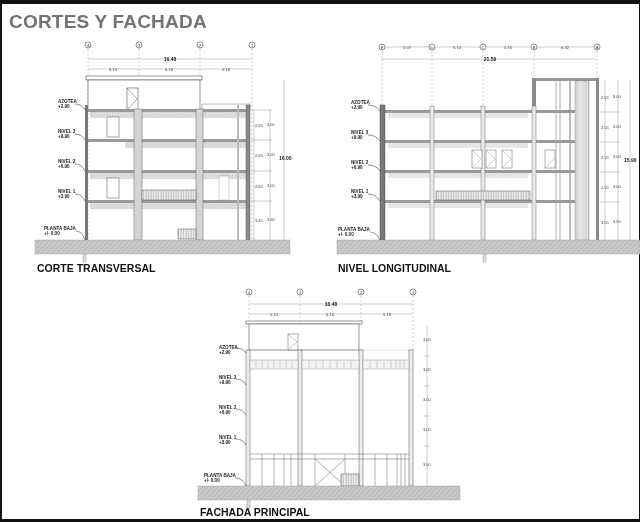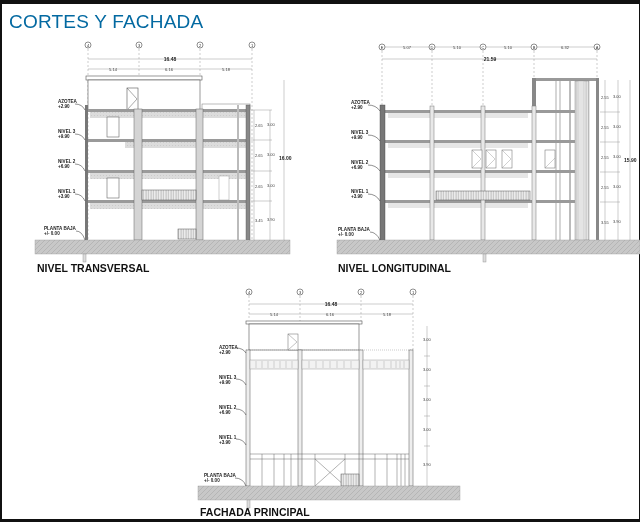--- a/index.html
+++ b/index.html
@@ -1,19 +1,19 @@
 <!DOCTYPE html>
 <html><head>
 <meta charset="utf-8">
 <style>
   html, body { margin: 0; padding: 0; background: #ffffff; }
   body { width: 640px; height: 522px; position: relative; overflow: hidden; font-family: "Liberation Sans", sans-serif; }
   .sheet { position: absolute; left: 0; top: 0; width: 640px; height: 522px; box-sizing: border-box;
            border-top: 4px solid #111; border-left: 2px solid #111; border-right: 1px solid #111; border-bottom: 3px solid #111; background: #fff; }
-  .page-title { position: absolute; left: 9px; top: 11px; font-size: 19px; font-weight: normal; color: #0369a1; letter-spacing: 0.2px; text-align: center; }
+  .page-title { position: absolute; left: 9px; top: 11px; font-size: 19px; font-weight: bold; color: #737373; letter-spacing: 0.2px; text-align: center; }
   .view-title { position: absolute; font-size: 10.5px; font-weight: bold; color: #111; }
   svg { position: absolute; left: 0; top: 0; }
   .lvl { font-family: "Liberation Sans", sans-serif; font-size: 4.6px; font-weight: bold; fill: #222; }
   .dim { font-family: "Liberation Sans", sans-serif; font-size: 4px; fill: #444; }
   .dimb { font-family: "Liberation Sans", sans-serif; font-size: 5px; font-weight: bold; fill: #222; }
   .axis { font-family: "Liberation Sans", sans-serif; font-size: 4px; fill: #333; }
 </style>
 </head>
 <body>
 
@@ -146,21 +146,21 @@
       <text class="dim" x="267" y="126">3.00</text>
     <text class="dim" x="255" y="157">2.65</text>
       <text class="dim" x="267" y="156">3.00</text>
     <text class="dim" x="255" y="188">2.65</text>
       <text class="dim" x="267" y="187">3.00</text>
     <text class="dim" x="255" y="222">3.45</text>
       <text class="dim" x="267" y="221">3.90</text>
     <text class="dimb" x="279" y="160">16.00</text>
   </g>
 </svg>
-<div class="view-title" style="left:37px; top:262px;">NIVEL TRANSVERSAL</div>
+<div class="view-title" style="left:37px; top:262px;">CORTE TRANSVERSAL</div>
 
 <svg width="640" height="522">
   <g>
     <g>
         <circle cx="382" cy="47" r="3" fill="#fff" stroke="#444" stroke-width="0.6"></circle>
         <text class="axis" x="382" y="48.5" text-anchor="middle">E</text>
       </g>
     <g>
         <circle cx="432" cy="47" r="3" fill="#fff" stroke="#444" stroke-width="0.6"></circle>
         <text class="axis" x="432" y="48.5" text-anchor="middle">D</text>

